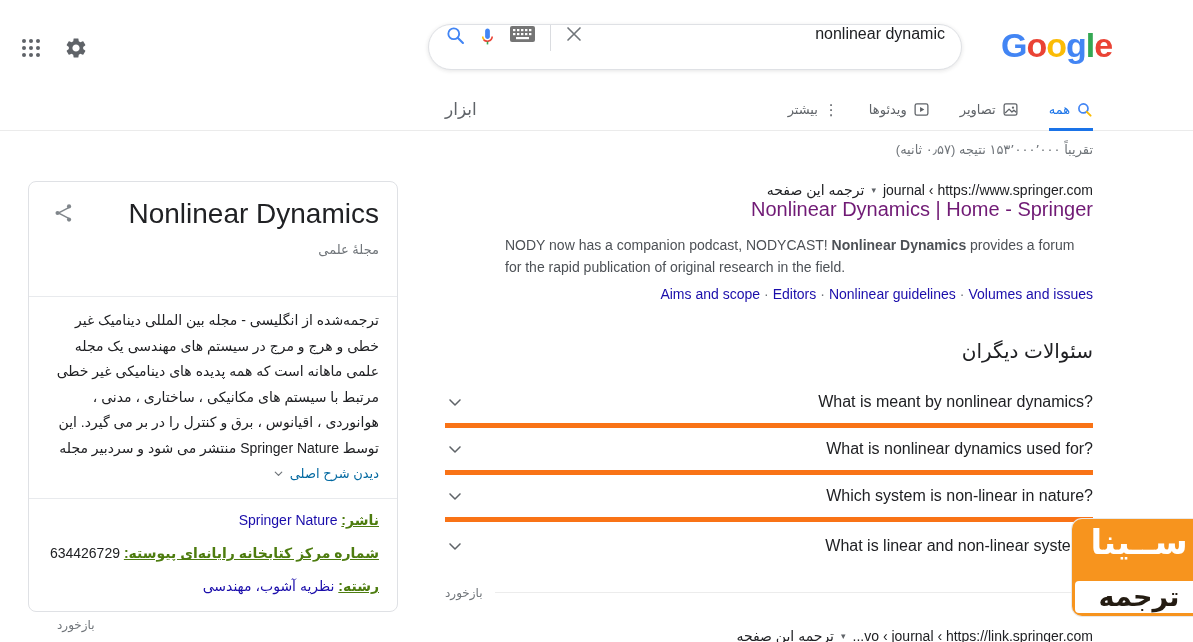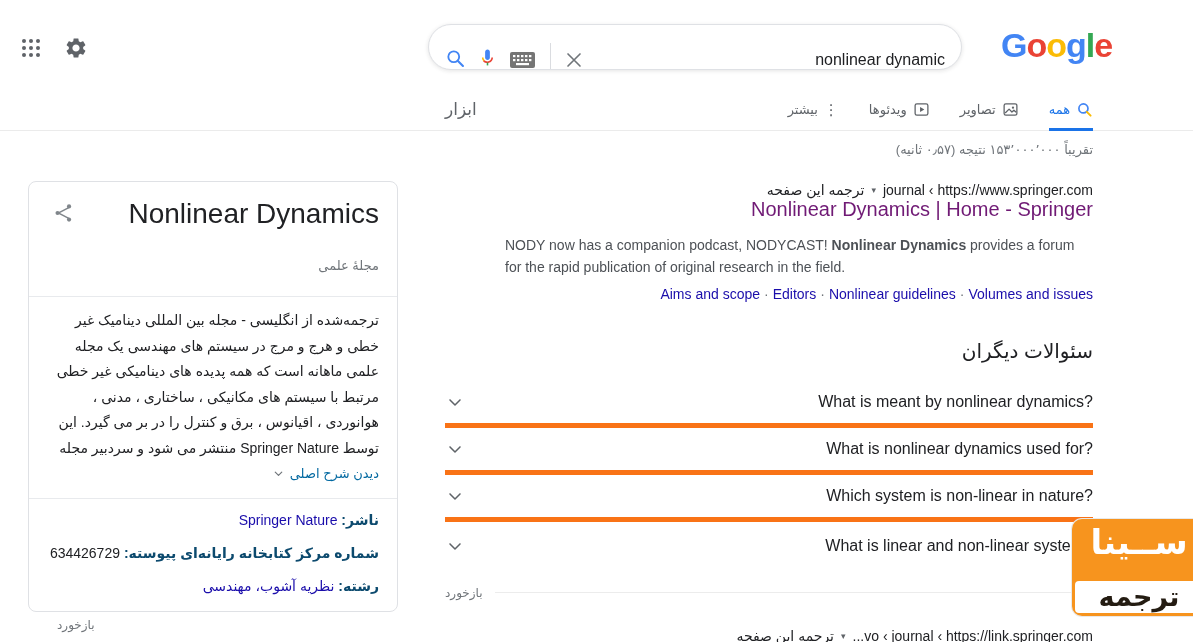--- a/index.html
+++ b/index.html
@@ -7,21 +7,21 @@
     font-family:"Liberation Sans","DejaVu Sans",sans-serif; color:#202124; }
   .abs { position:absolute; }
   #page { position:relative; width:1193px; height:642px; }
 
   
   .apps-grid { left:22px; top:39px; width:18px; height:18px; display:grid;
     grid-template-columns:repeat(3,1fr); gap:3px; cursor:pointer; }
   .apps-grid span { width:4px; height:4px; border-radius:50%; background:#5f6368; }
   .gear { left:64px; top:36px; cursor:pointer; }
   .searchbox { left:428px; top:24px; width:534px; height:46px; border:1px solid #dfe1e5;
-    border-radius:24px; display:flex; align-items:flex-end; padding:0 16px; gap:12px;
+    border-radius:24px; display:flex; align-items:flex-start; padding:0 16px; gap:12px;
     background:#fff; box-shadow:0 1px 4px rgba(32,33,36,.12); }
   .sb-divider { width:1px; height:26px; background:#dadce0; margin:0 2px; }
   .sb-query { flex:1; text-align:right; font-size:16px; color:#202124; }
   .logo { left:1001px; top:26px; font-size:34px; font-weight:bold; letter-spacing:-1px; }
   .gl-b { color:#4285F4; } .gl-r { color:#EA4335; } .gl-y { color:#FBBC05; } .gl-g { color:#34A853; }
 
   
   .tabbar { left:0; top:88px; width:1193px; height:43px; border-bottom:1px solid #ebebeb; }
   .tabs { position:absolute; right:100px; top:0; height:43px; display:flex; direction:rtl;
     gap:30px; align-items:stretch; }
@@ -60,31 +60,31 @@
   
   .result2 { right:100px; top:628px; width:648px; display:flex; direction:rtl; align-items:center;
     gap:7px; font-size:14px; color:#202124; }
 
   
   .panel { left:28px; top:181px; width:370px; height:431px; background:#fff;
     border:1px solid #dfe1e5; border-radius:8px; overflow:hidden; }
   .share { position:absolute; left:24px; top:20px; cursor:pointer; }
   .kp-title { position:absolute; right:18px; top:14px; font-size:28px; line-height:36px;
     color:#202124; direction:ltr; }
-  .kp-sub { position:absolute; right:18px; top:76px; font-size:13px; color:#70757a; direction:rtl; }
+  .kp-sub { position:absolute; right:18px; top:60px; font-size:13px; color:#70757a; direction:rtl; }
   .kp-div1 { position:absolute; left:0; right:0; top:114px; height:1px; background:#e8eaed; }
   .kp-desc { position:absolute; right:18px; left:18px; top:126px; direction:rtl; text-align:right;
     font-size:14px; line-height:25.5px; color:#202124; max-height:154px; overflow:hidden; }
   .kp-see { position:absolute; right:18px; top:284px; direction:rtl; font-size:13px;
     color:#0369a1; display:flex; align-items:center; gap:5px; cursor:pointer; }
   .kp-div2 { position:absolute; left:0; right:0; top:316px; height:1px; background:#e8eaed; }
   .kp-facts { position:absolute; right:18px; left:18px; top:328px; direction:rtl; text-align:right;
     font-size:14px; }
   .fact { margin-bottom:13px; line-height:20px; }
-  .fact b { color:#0c4a6e; }
+  .fact b { color:#4d7c0f;text-decoration:underline; }
   .fact .lnk { color:#1a0dab; cursor:pointer; }
   .fact .plain { color:#202124; }
   .kp-feedback { left:57px; top:618px; font-size:12px; color:#70757a; cursor:pointer; }
 
   
   .watermark { left:1072px; top:519px; width:134px; height:97px; background:#F7941E;
     border-radius:10px; z-index:50; display:flex; flex-direction:column; box-shadow:0 0 0 1px #e9e9e9; }
   .wm-top { height:52px; display:flex; align-items:center; justify-content:center;
     color:#fff; font-size:34px; font-weight:bold; direction:rtl; }
   .wm-bottom { flex:1; margin:16px 3px 3px; background:#fff; border-radius:4px; display:flex;

